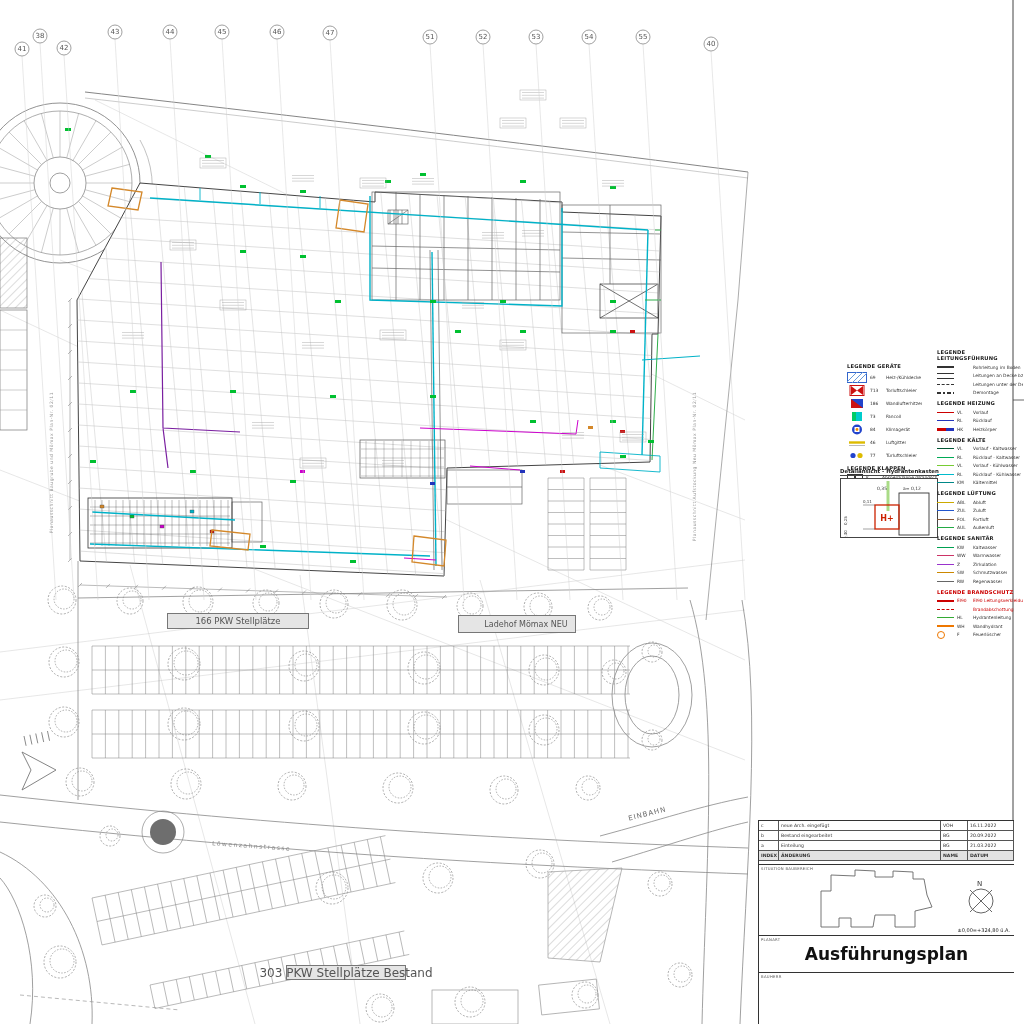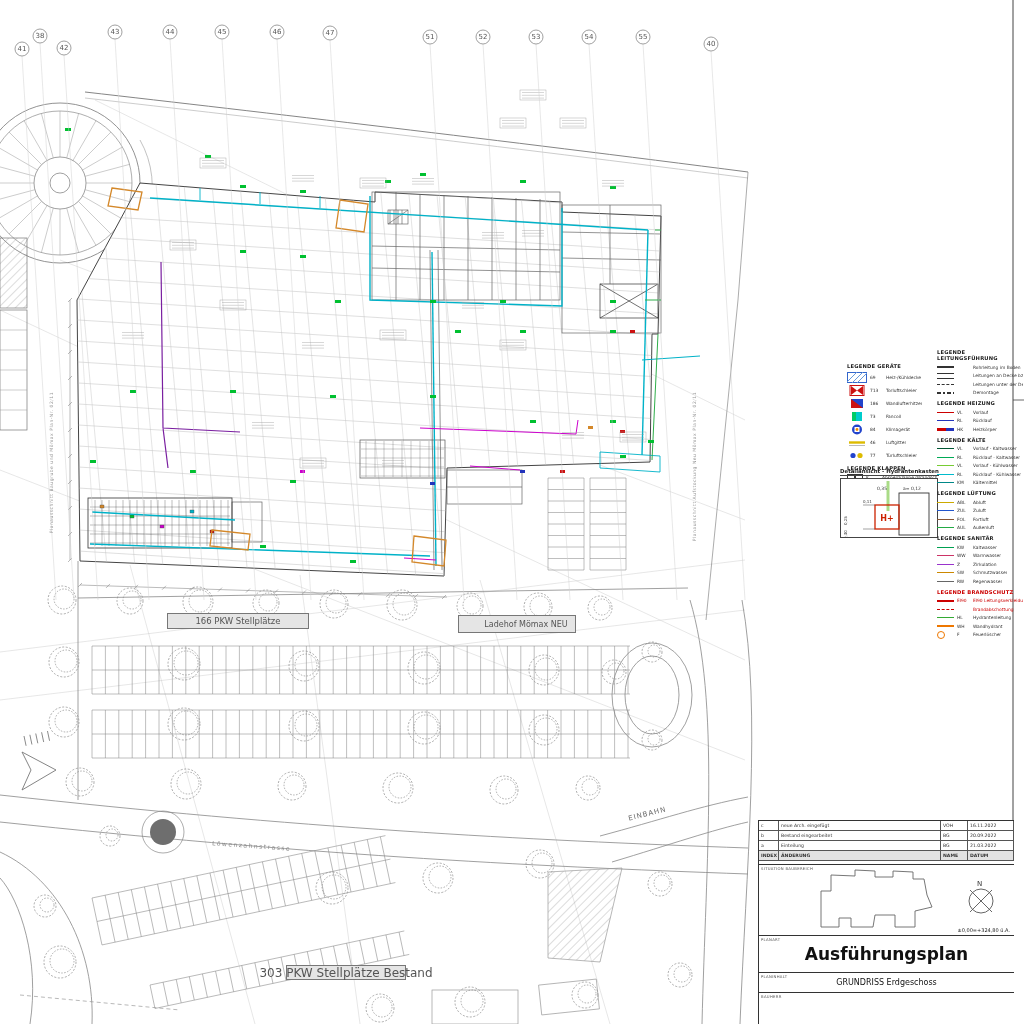--- a/index.html
+++ b/index.html
@@ -1067,24 +1067,20 @@
           <text x="-4" y="-9" font-size="7" fill="#333" id="north-letter">N</text>
         </g>
       </svg>
       <span class="elev">±0,00=+324,80 ü.A.</span>
     </div>
 
     <div class="tb-sec" style="height:36px;">
       <span class="tb-lbl">PLANART</span>
       <div class="tb-center" style="font-size:17px;font-weight:bold;color:#111;">Ausführungsplan</div>
     </div>
-    <div class="tb-sec" style="height:19px;">
-      <span class="tb-lbl">PLANINHALT</span>
-      <div class="tb-center" style="font-size:8px;color:#111;">GRUNDRISS Erdgeschoss</div>
-    </div>
     <div class="tb-sec" style="height:26px;border-bottom:none;">
       <span class="tb-lbl">BAUHERR</span>
       <div style="padding:6px 0 0 22px;font-size:6.3px;line-height:7.5px;color:#111;">
         
         
       </div>
     </div>
   </div>
 
 </div>

